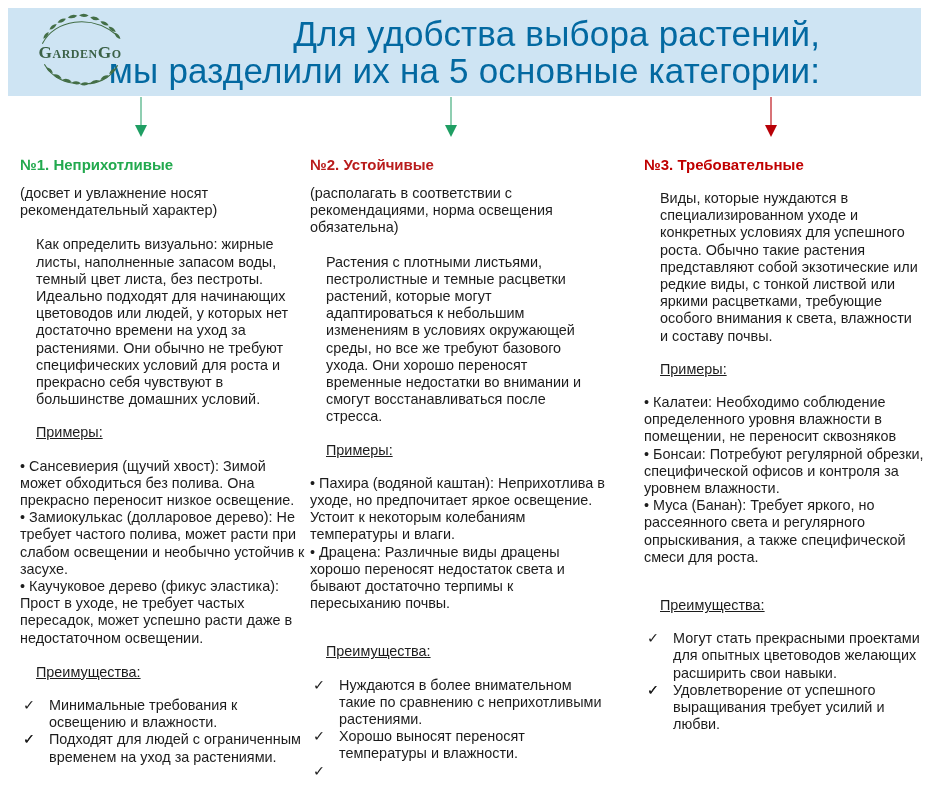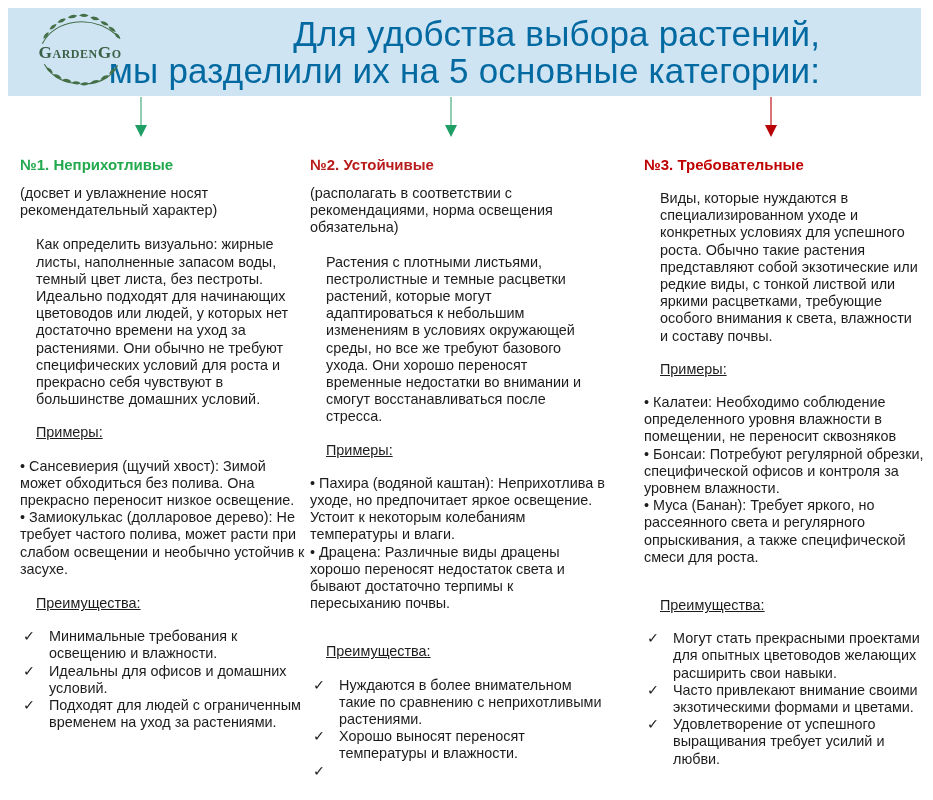--- a/index.html
+++ b/index.html
@@ -96,25 +96,26 @@
     </svg>
   </div>
 
   <section class="col col-1">
     <h2 class="cat" style="color: rgb(34, 169, 78);">№1. Неприхотливые</h2>
     <p class="sub">(досвет и увлажнение носят рекомендательный характер)</p>
     <p class="desc">Как определить визуально: жирные листы, наполненные запасом воды, темный цвет листа, без пестроты. Идеально подходят для начинающих цветоводов или людей, у которых нет достаточно времени на уход за растениями. Они обычно не требуют специфических условий для роста и прекрасно себя чувствуют в большинстве домашних условий.</p>
     <p class="label">Примеры:</p>
     <div class="ex"><span class="blt">•</span> <span>Сансевиерия (щучий хвост): Зимой может обходиться без полива. Она прекрасно переносит низкое освещение.</span></div>
     <div class="ex"><span class="blt">•</span> <span>Замиокулькас (долларовое дерево): Не требует частого полива, может расти при слабом освещении и необычно устойчив к засухе.</span></div>
+    <div class="ex"><span class="blt">•</span> <span>Каучуковое дерево (фикус эластика): Прост в уходе, не требует частых пересадок, может успешно расти даже в недостаточном освещении.</span></div>
     <div class="advb">
       <p class="label">Преимущества:</p>
       <ul class="adv">
         <li><span class="check">✓</span><span>Минимальные требования к освещению и влажности.</span></li>
-        <li><span class="check">✓</span><span>Идеальны для офисов и домашних условий.</span></li>
+        <li><span class="check">✓</span></li>
         <li><span class="check">✓</span><span>Подходят для людей с ограниченным временем на уход за растениями.</span></li>
       </ul>
     </div>
   </section>
 
   <section class="col col-2">
     <h2 class="cat" style="color: #b91c1c;">№2. Устойчивые</h2>
     <p class="sub">(располагать в соответствии с рекомендациями, норма освещения обязательна)</p>
     <p class="desc">Растения с плотными листьями, пестролистные и темные расцветки растений, которые могут адаптироваться к небольшим изменениям в условиях окружающей среды, но все же требуют базового ухода. Они хорошо переносят временные недостатки во внимании и смогут восстанавливаться после стресса.</p>
     <p class="label">Примеры:</p>
@@ -134,19 +135,19 @@
     <h2 class="cat" style="color: rgb(192, 0, 0);">№3. Требовательные</h2>
     <p class="desc">Виды, которые нуждаются в специализированном уходе и конкретных условиях для успешного роста. Обычно такие растения представляют собой экзотические или редкие виды, с тонкой листвой или яркими расцветками, требующие особого внимания к света, влажности и составу почвы.</p>
     <p class="label">Примеры:</p>
     <div class="ex"><span class="blt">•</span> <span>Калатеи: Необходимо соблюдение определенного уровня влажности в помещении, не переносит сквозняков</span></div>
     <div class="ex"><span class="blt">•</span> <span>Бонсаи: Потребуют регулярной обрезки, специфической офисов и контроля за уровнем влажности.</span></div>
     <div class="ex"><span class="blt">•</span> <span>Муса (Банан): Требует яркого, но рассеянного света и регулярного опрыскивания, а также специфической смеси для роста.</span></div>
     <div class="advb">
       <p class="label">Преимущества:</p>
       <ul class="adv">
         <li><span class="check">✓</span><span>Могут стать прекрасными проектами для опытных цветоводов желающих расширить свои навыки.</span></li>
-        <li><span class="check">✓</span><span>Часто привлекают внимание своими экзотическими формами и цветами.</span></li>
+        <li><span class="check">✓</span></li>
         <li><span class="check">✓</span><span>Удовлетворение от успешного выращивания требует усилий и любви.</span></li>
       </ul>
     </div>
   </section>
 
 </div>
 
 </body></html>

